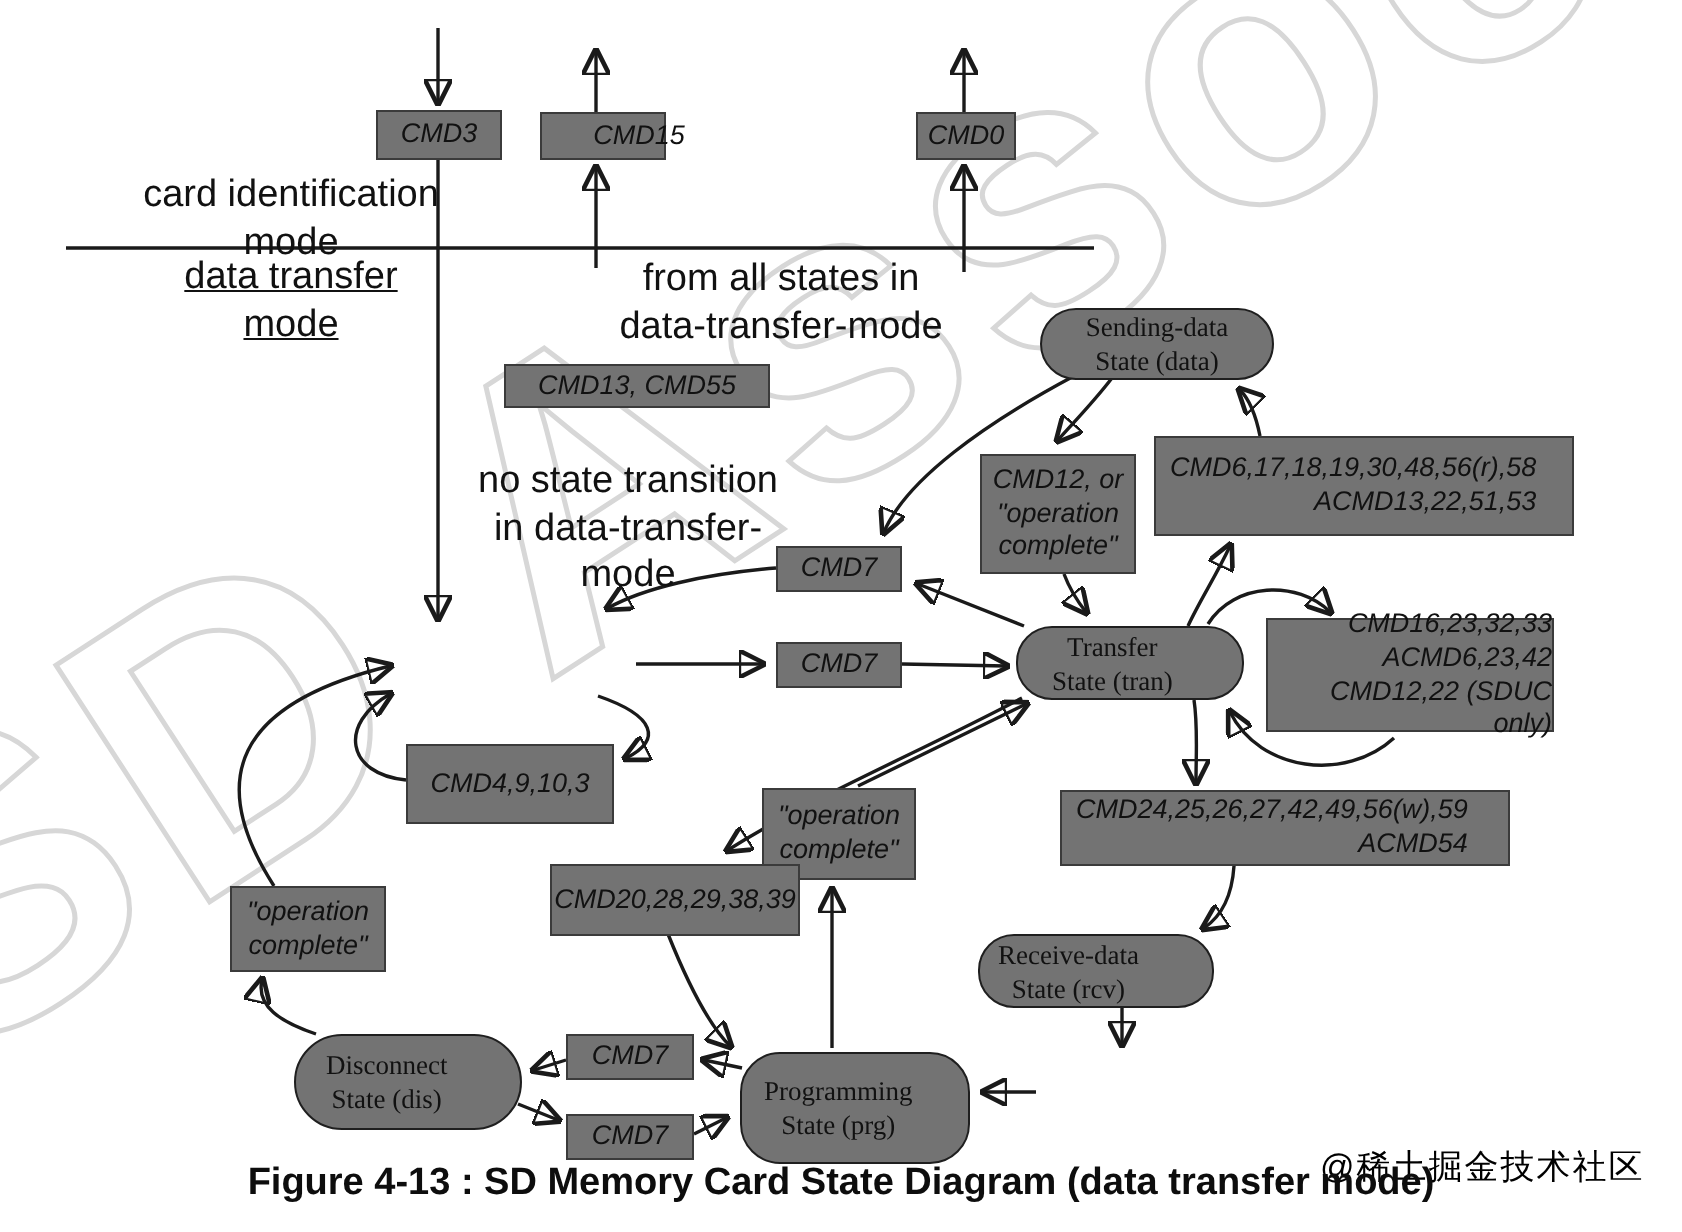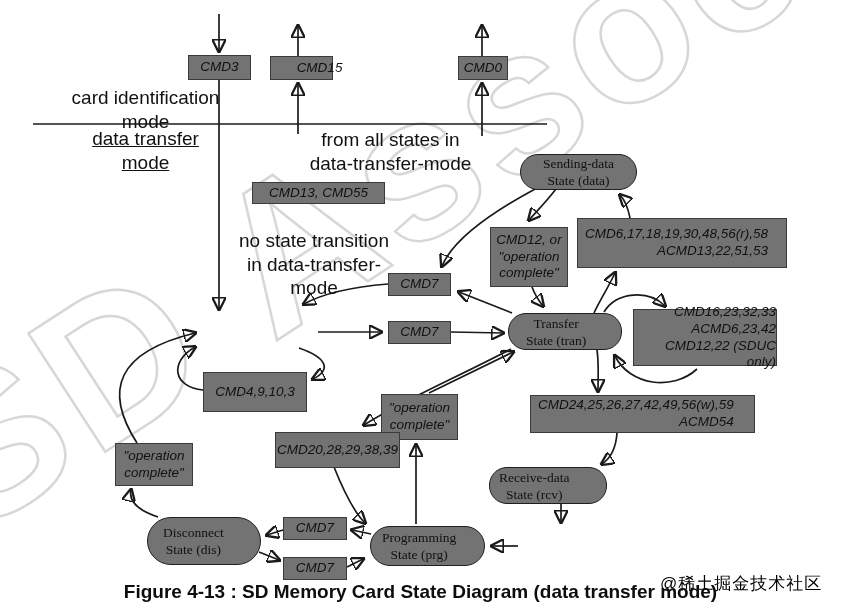--- a/index.html
+++ b/index.html
@@ -119,21 +119,21 @@
 in data-transfer-mode</div>
 
   <div class="state" style="left:520px; top:154px; width:117px; height:36px; border-radius:18px;">Sending-data
 State (data)</div>
   <div class="state la" style="left:508px; top:313px; width:114px; height:37px; border-radius:18px; padding-left:17px;">Transfer
 State (tran)</div>
   <div class="state la" style="left:489px; top:467px; width:118px; height:37px; border-radius:18px; padding-left:9px;">Receive-data
 State (rcv)</div>
   <div class="state la" style="left:147px; top:517px; width:114px; height:48px; border-radius:24px; padding-left:15px;">Disconnect
 State (dis)</div>
-  <div class="state la" style="left:370px; top:526px; width:115px; height:40px; border-radius:20px; padding-left:11px;">Programming
+  <div class="state la" style="left:370px; top:526px; width:115px; height:56px; border-radius:20px; padding-left:11px;">Programming
 State (prg)</div>
 
   <div class="box" style="left:388px; top:273px; width:63px; height:23px;">CMD7</div>
   <div class="box" style="left:388px; top:321px; width:63px; height:23px;">CMD7</div>
   <div class="box" style="left:490px; top:227px; width:78px; height:60px;">CMD12, or
 "operation
 complete"</div>
   <div class="box la" style="left:577px; top:218px; width:210px; height:50px;">CMD6,17,18,19,30,48,56(r),58
 ACMD13,22,51,53</div>
   <div class="box la" style="left:633px; top:309px; width:144px; height:57px;">CMD16,23,32,33

